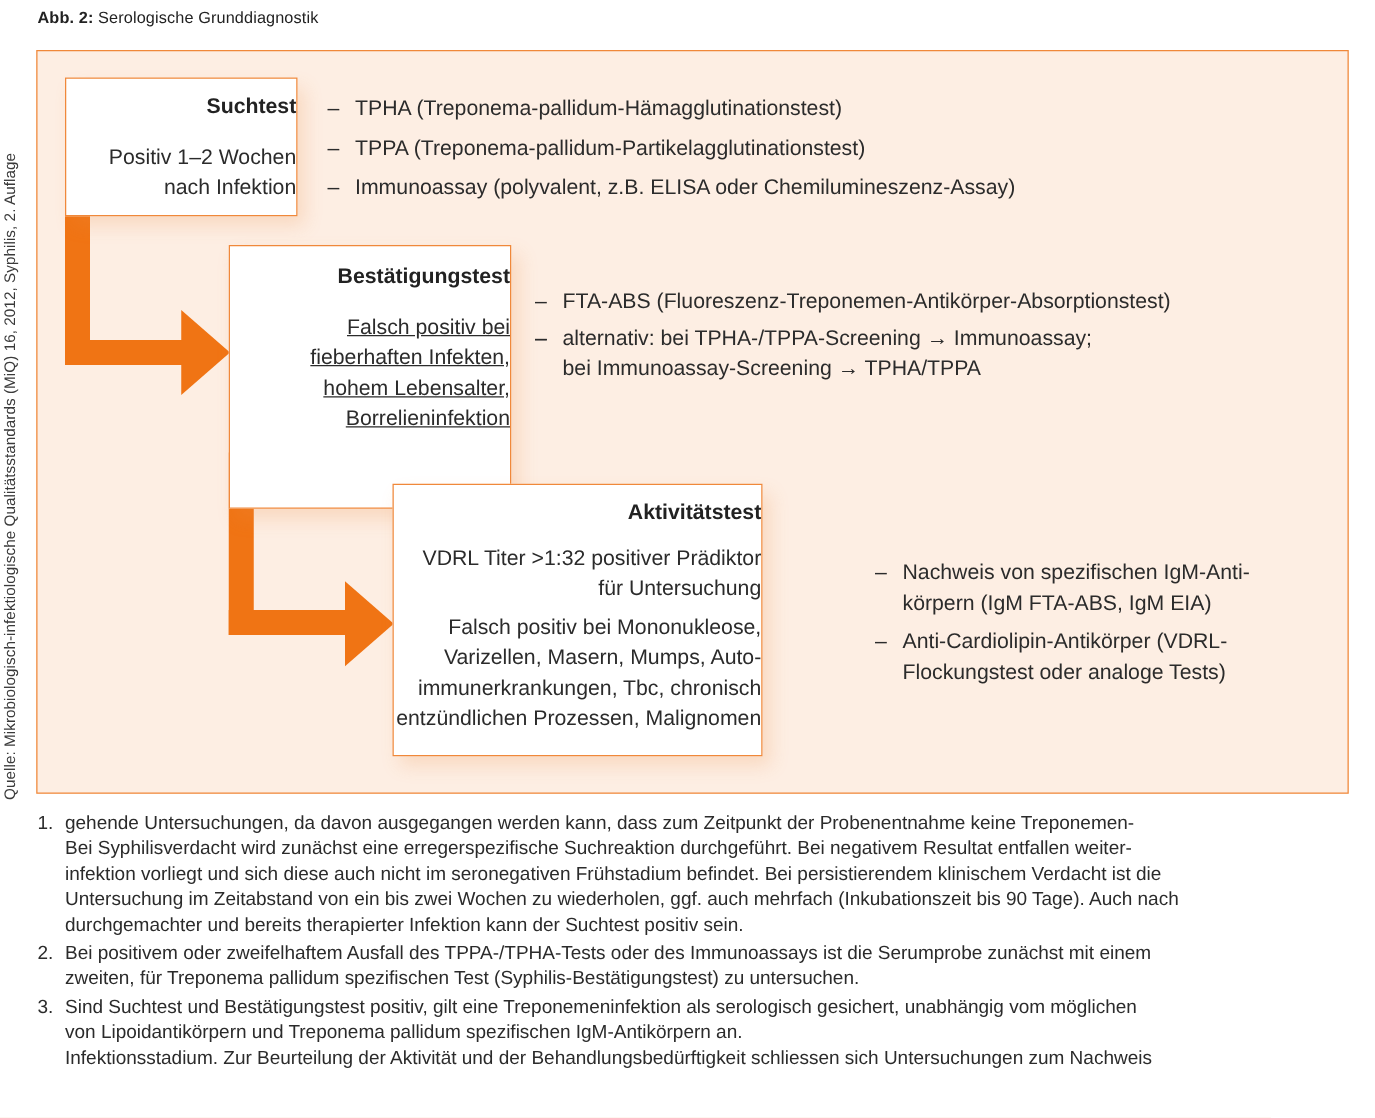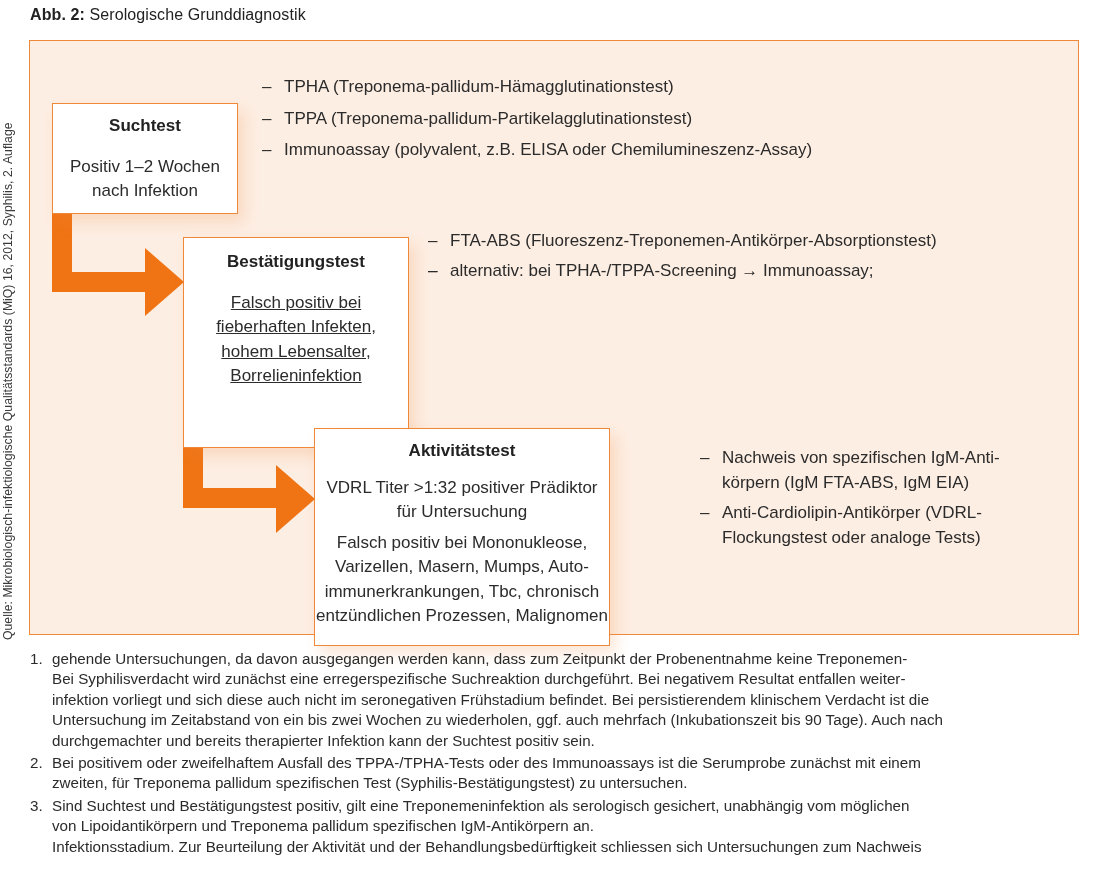--- a/index.html
+++ b/index.html
@@ -2,37 +2,37 @@
 <html><head>
 <meta charset="utf-8">
 <style>
   html, body { margin: 0; padding: 0; }
   body {
     width: 1100px; height: 894px; position: relative; overflow: hidden;
     background: #ffffff; color: #2b2b2b;
     font-family: "Liberation Sans", "DejaVu Sans", sans-serif;
   }
   .fig-title {
-    position: absolute; left: 30px; top: 6px; font-size: 16px; color: #222;
+    position: absolute; left: 30px; top: 6px; font-size: 13px; color: #222;
     letter-spacing: 0.1px; white-space: nowrap;
   }
   .fig-title b { font-weight: bold; }
   .source {
     position: absolute; left: 1px; top: 640px; width: 600px; height: 18px;
     transform-origin: 0 0; transform: rotate(-90deg);
     font-size: 12.2px; color: #3a3a3a; white-space: nowrap; letter-spacing: 0.05px;
   }
   .panel {
     position: absolute; left: 29px; top: 40px; width: 1050px; height: 595px;
     background: #fdeee3; border: 1.5px solid #f0883a; box-sizing: border-box;
   }
   .box {
     position: absolute; background: #ffffff; border: 1.5px solid #f0883a; box-sizing: border-box;
     box-shadow: 6px 8px 14px rgba(236, 140, 70, 0.22);
-    text-align: center; color: #2b2b2b; font-size: 17px; line-height: 24.5px; margin-top: 41px;
+    text-align: right; color: #2b2b2b; font-size: 17px; line-height: 24.5px;
   }
   .box .hd { font-weight: bold; font-size: 17px; color: #222; }
   .arrow { position: absolute; left: 0; top: 0; }
   .list { position: absolute; font-size: 17px; line-height: 24.5px; color: #2b2b2b; }
   .list .li { position: relative; padding-left: 22px; white-space: nowrap; }
   .list .li .dash { position: absolute; left: 0; top: 0; }
   .notes {
     position: absolute; left: 30px; top: 649px; width: 1060px;
     font-size: 15.2px; line-height: 20.4px; color: #2b2b2b;
   }
@@ -83,21 +83,21 @@
   <div style="margin-top:16px;text-decoration:underline;">
     <div>Falsch positiv bei</div>
     <div>fieberhaften Infekten,</div>
     <div>hohem Lebensalter,</div>
     <div>Borrelieninfektion</div>
   </div>
 </div>
 <div class="list" style="left:428px; top:229px;">
   <div class="li"><span class="dash">–</span><span>FTA-ABS (Fluoreszenz-Treponemen-Antikörper-Absorptionstest)</span></div>
   <div class="li" style="margin-top:5px;"><span class="dash">–</span></div>
-  <div class="li" style="margin-top:5px;"><span class="dash">–</span><span>alternativ: bei TPHA-/TPPA-Screening → Immunoassay;</span><br></div>
+  <div class="li" style="margin-top:5px;"><span class="dash">–</span><span>alternativ: bei TPHA-/TPPA-Screening → Immunoassay;</span><br><span>bei Immunoassay-Screening → TPHA/TPPA</span></div>
 </div>
 
 <div class="box" style="left:314px; top:387px; width:296px; height:218px; padding-top:10px;">
   <div class="hd">Aktivitätstest</div>
   <div style="margin-top:12px;">
     <div>VDRL Titer &gt;1:32 positiver Prädiktor</div>
     <div>für Untersuchung</div>
   </div>
   <div style="margin-top:6px;">
     <div>Falsch positiv bei Mononukleose,</div>

